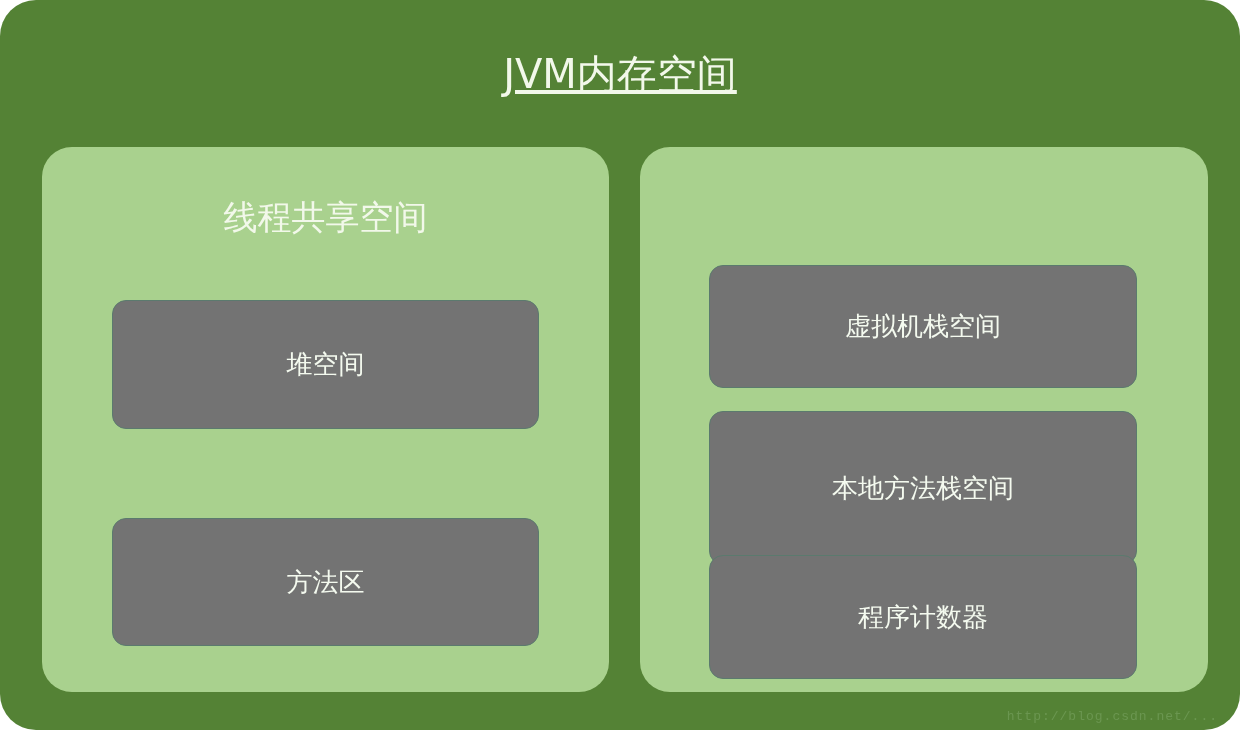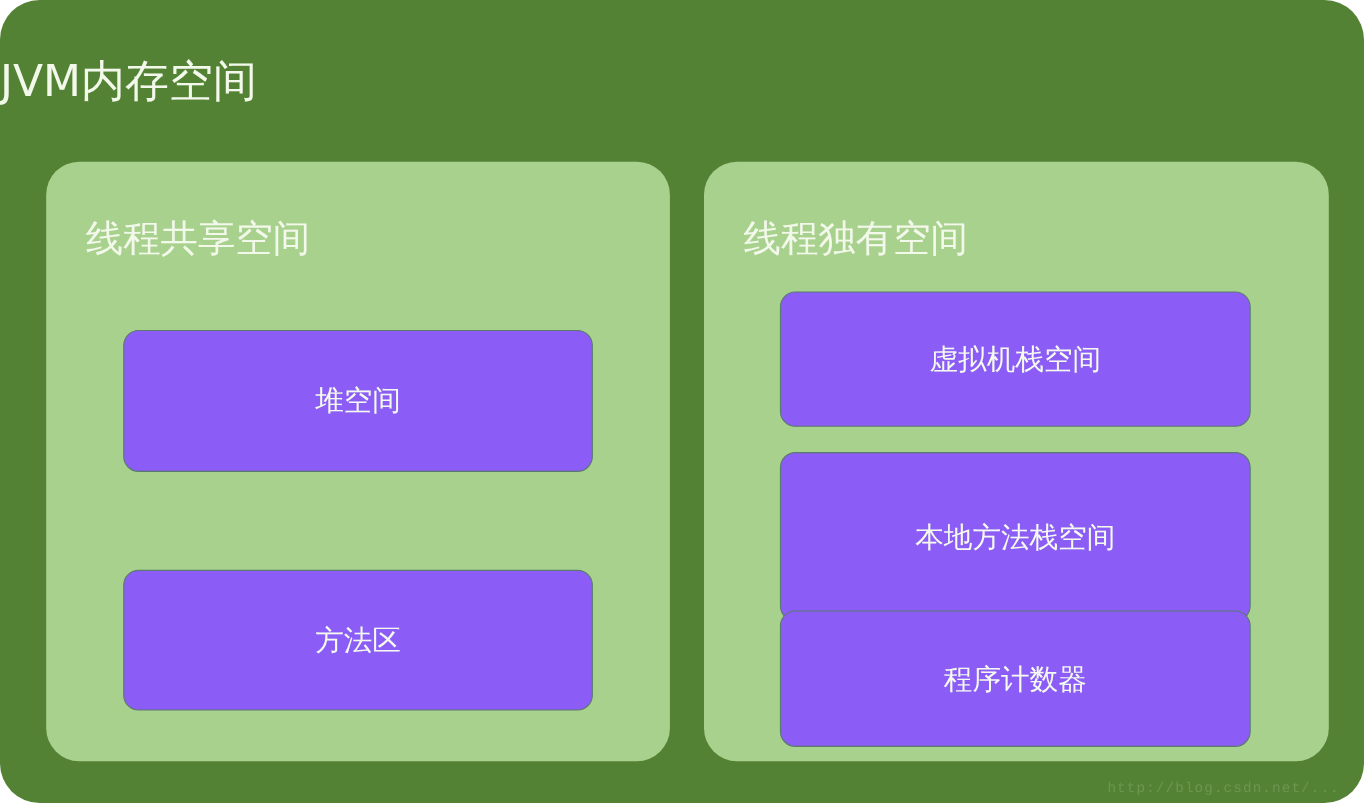--- a/index.html
+++ b/index.html
@@ -22,24 +22,26 @@
       height: 730px;
       background: #548235;
       border-radius: 36px;
       box-sizing: border-box;
     }
     .outer-title {
       position: absolute;
       left: 0;
       top: 48px;
       width: 1240px;
+      text-align: center;
       color: #f2f8ea;
       font-size: 40px;
       line-height: 52px;
       letter-spacing: 0px;
+      text-decoration: underline;
     }
     .panel {
       position: absolute;
       background: #a9d18e;
       border-radius: 30px;
       box-sizing: border-box;
     }
     .panel-left {
       left: 42px;
       top: 147px;
@@ -50,29 +52,28 @@
       left: 640px;
       top: 147px;
       width: 568px;
       height: 545px;
     }
     .panel-title {
       position: absolute;
       left: 0;
       width: 100%;
       top: 48px;
-      text-align: left;
+      text-align: center;
       color: #f2f8ea;
       font-size: 34px;
       line-height: 44px;
-      padding-left: 36px;
     }
     .box {
       position: absolute;
-      background: #8b5cf6;
+      background: #737373;
       border: 1.5px solid #5b7a6e;
       border-radius: 14px;
       box-sizing: border-box;
       display: flex;
       align-items: center;
       justify-content: center;
       color: #f4faef;
       font-size: 26px;
     }
     .watermark {
@@ -96,21 +97,20 @@
     <div class="panel-title">线程共享空间</div>
     <div class="box" style="left:70px; top:371px; width:427px; height:128px;">
       <span>方法区</span>
     </div>
     <div class="box" style="left:70px; top:153px; width:427px; height:129px;">
       <span>堆空间</span>
     </div>
   </div>
 
   <div class="panel panel-right">
-    <div class="panel-title">线程独有空间</div>
     <div class="box" style="left:69px; top:118px; width:428px; height:123px;">
       <span>虚拟机栈空间</span>
     </div>
     <div class="box" style="left:69px; top:264px; width:428px; height:154px;">
       <span>本地方法栈空间</span>
     </div>
     <div class="box" style="left:69px; top:408px; width:428px; height:124px;justify-content:center;">
       <span>程序计数器</span>
     </div>
   </div>

